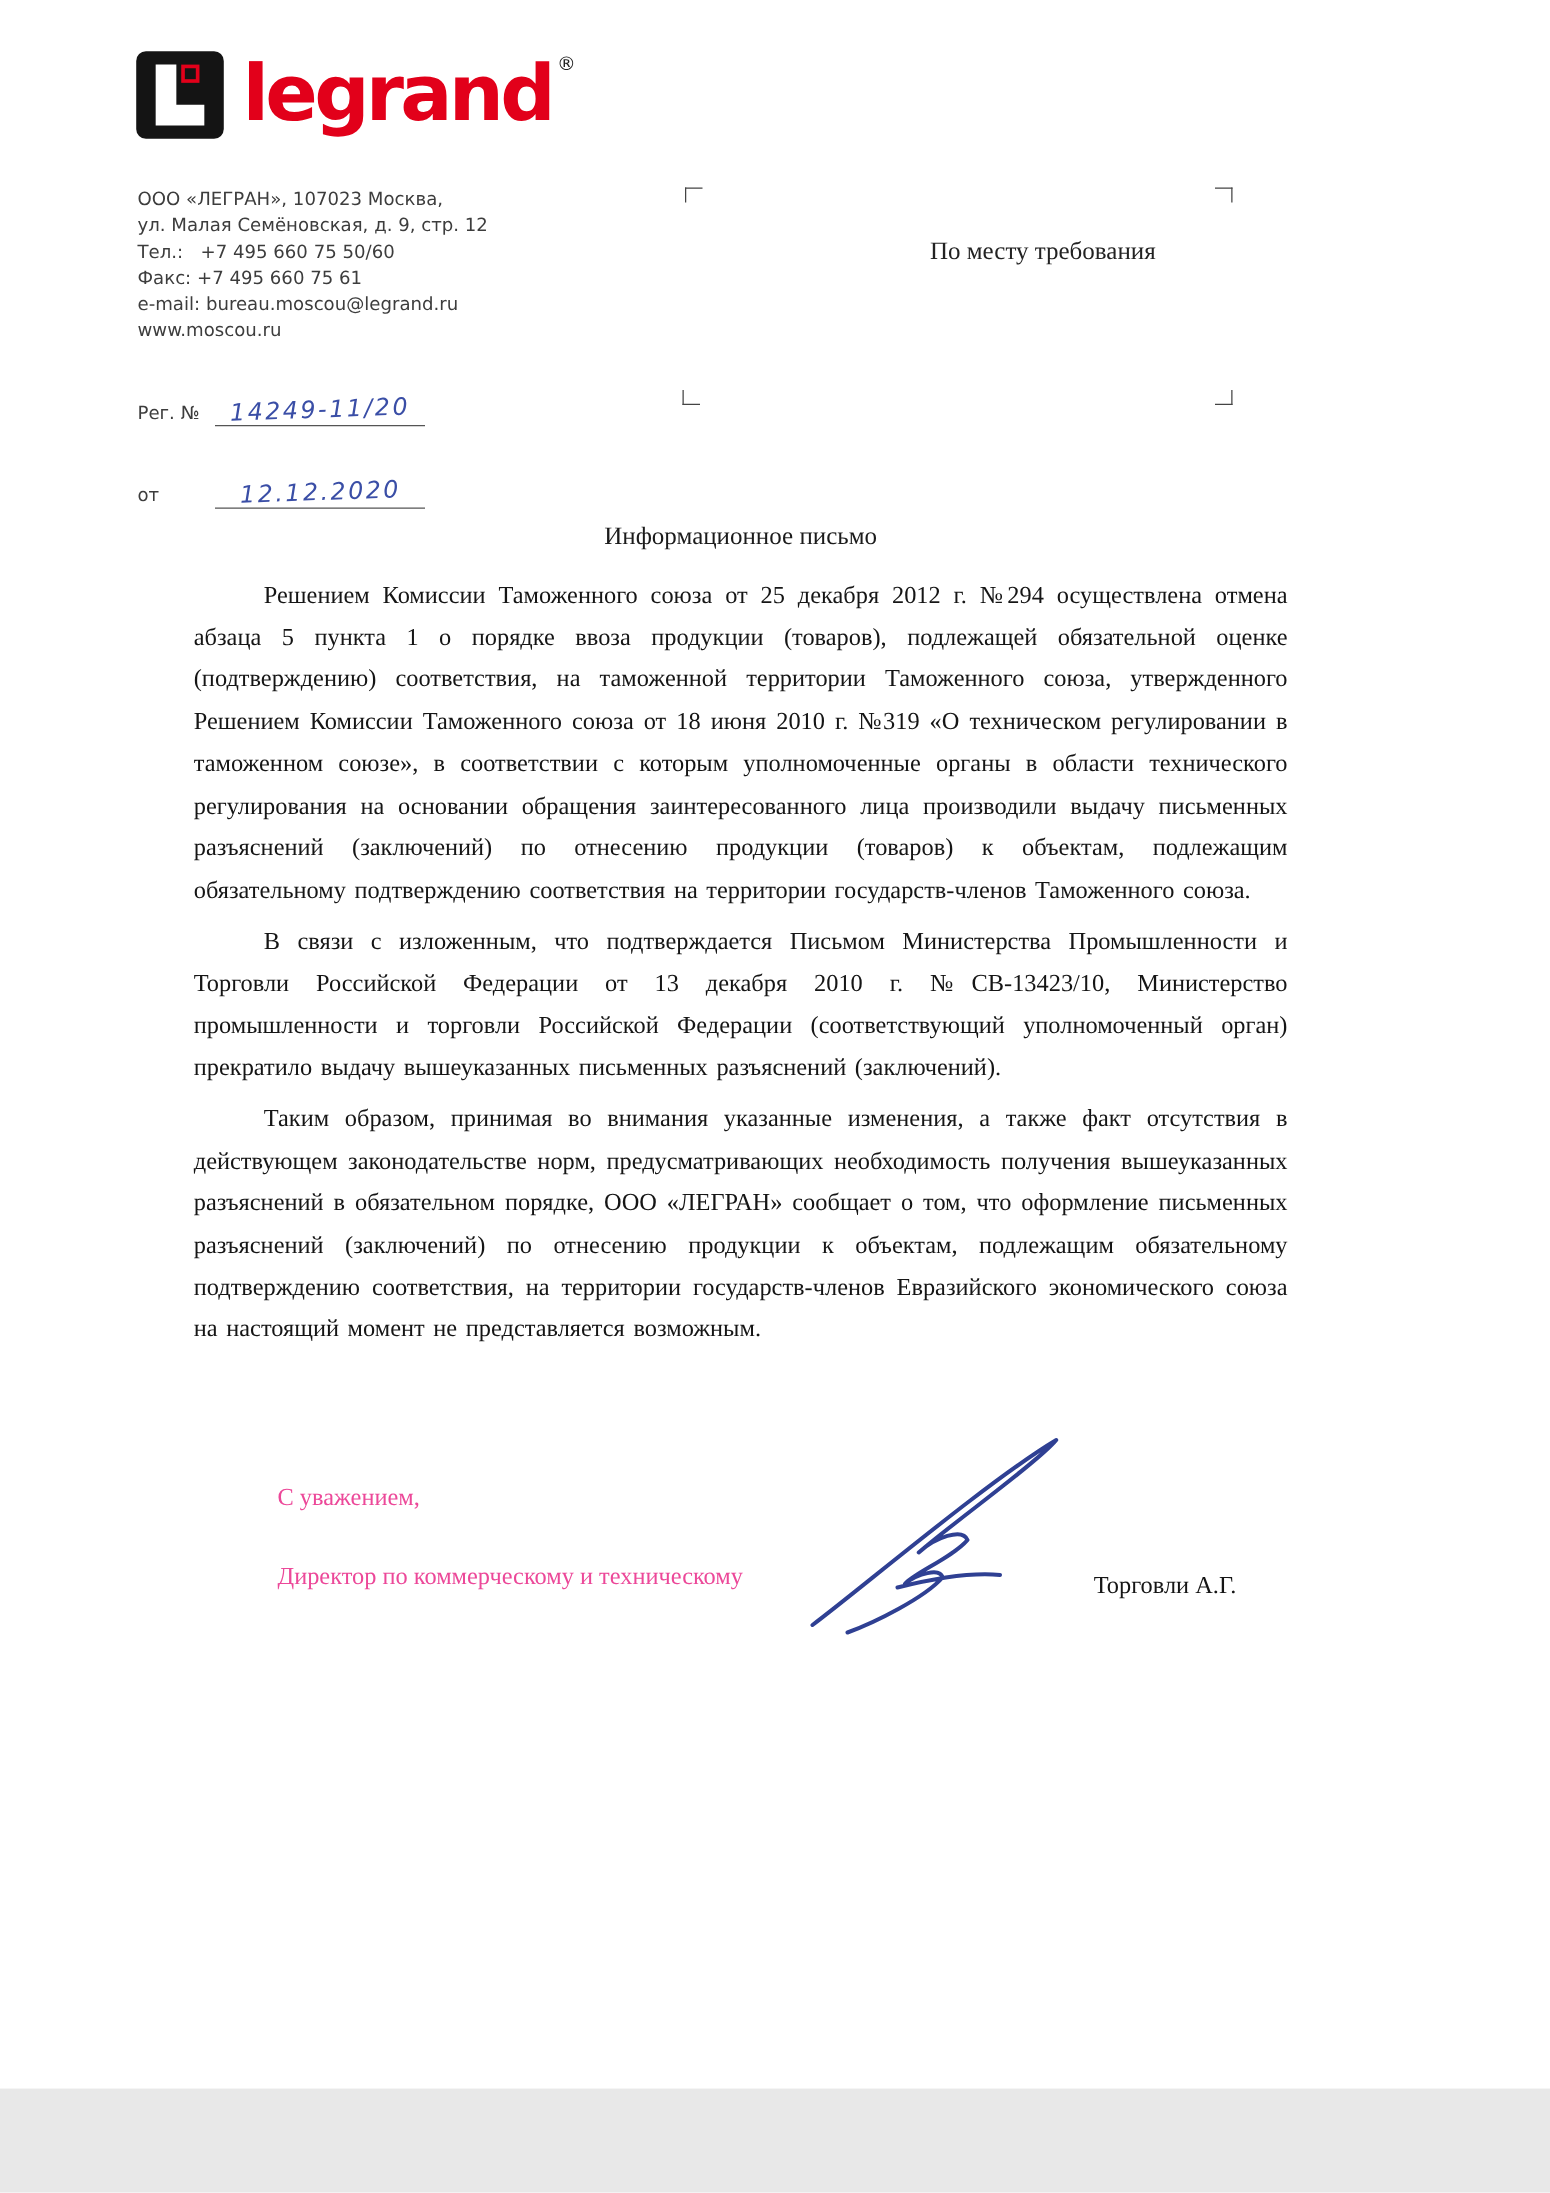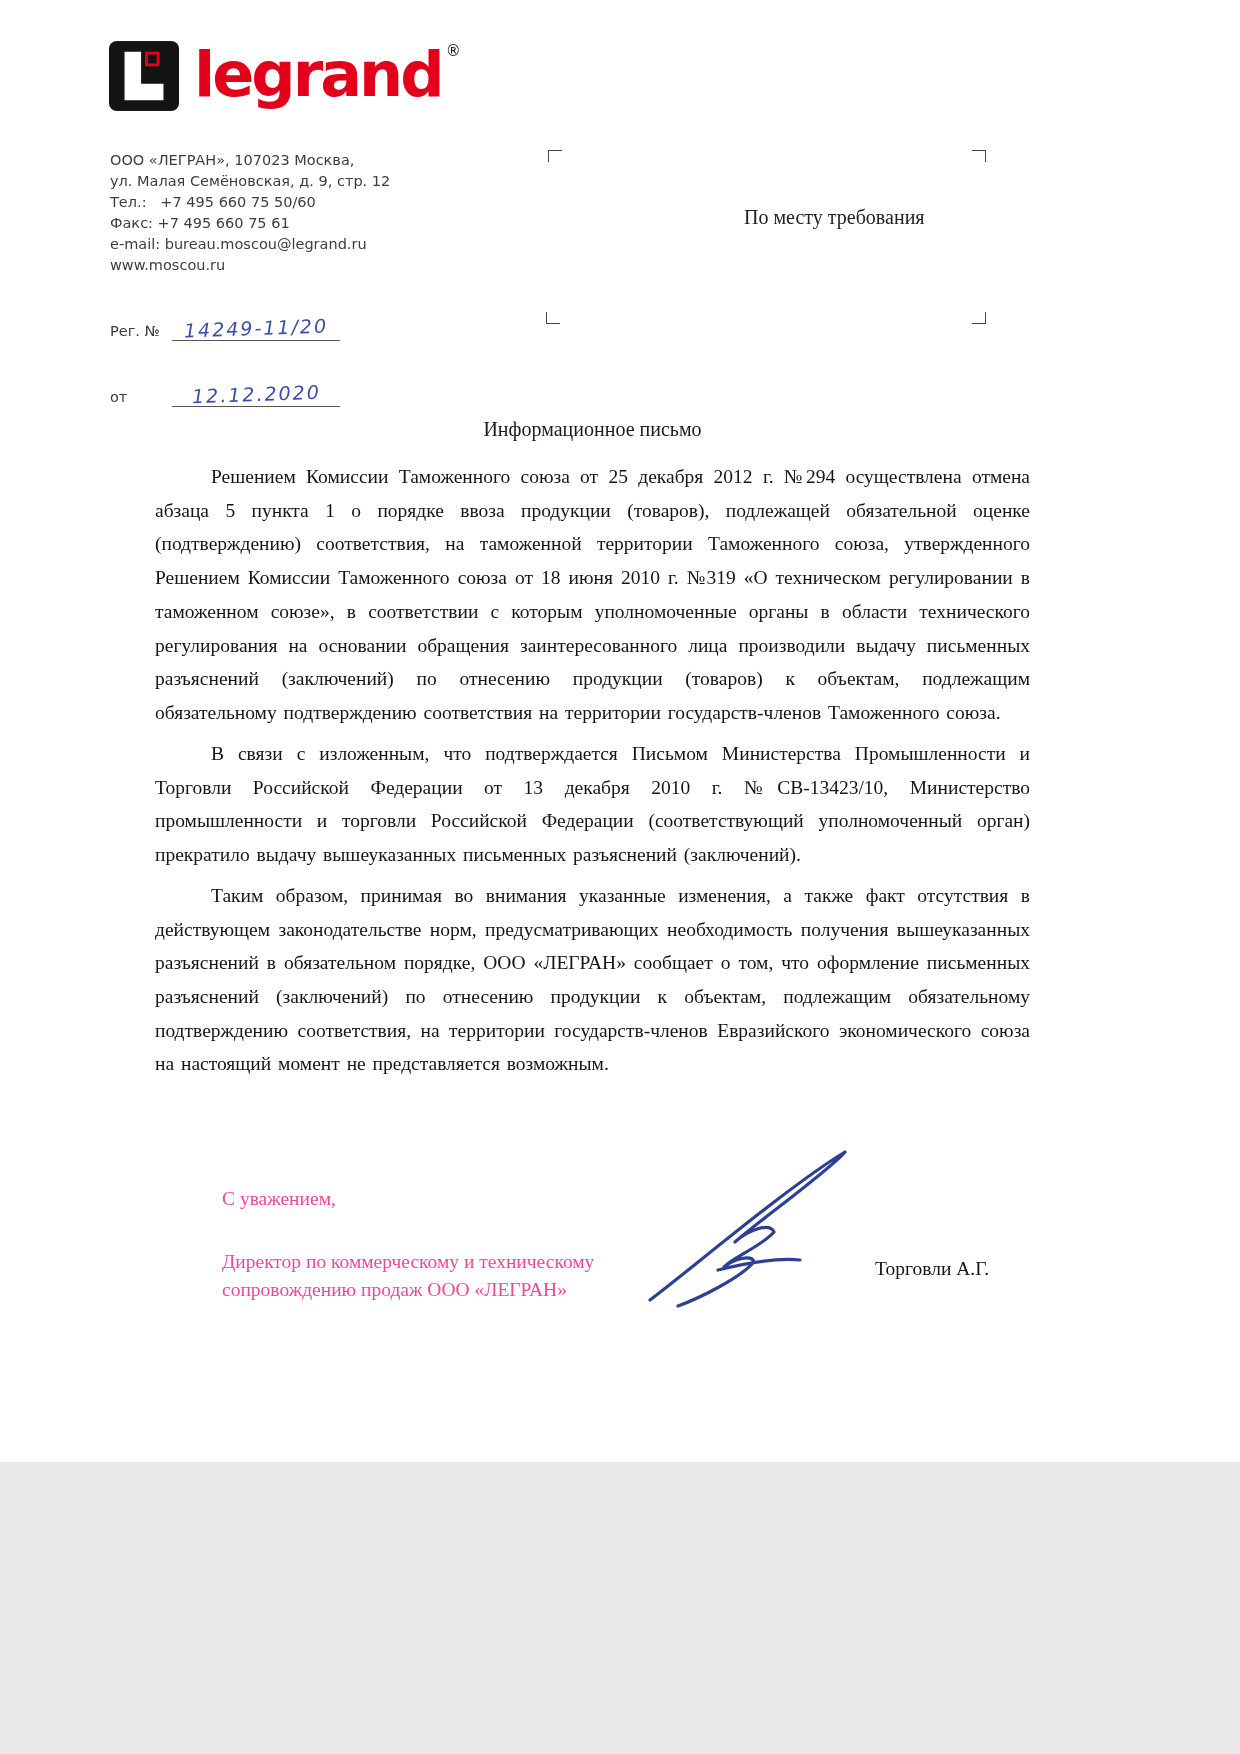--- a/index.html
+++ b/index.html
@@ -1,19 +1,19 @@
 <!DOCTYPE html>
 <html><head>
 <meta charset="utf-8">
 <style>
   * { margin:0; padding:0; box-sizing:border-box; }
   html,body { background:#e8e8e8; }
   .page {
     position:relative;
-    width:1240px; height:1462px;
+    width:1240px; height:1671px;
     margin:0 auto;
     background:#ffffff;
     font-family:"Liberation Serif", serif;
     color:#1b1b1b;
     overflow:hidden;
   }
 
   
   .logo { position:absolute; left:108px; top:40px; display:flex; align-items:flex-start; }
   .logo-mark { width:72px; height:72px; flex:0 0 auto; }
@@ -42,21 +42,20 @@
     line-height:1.45;
     color:#3d3d3d;
   }
   .company-info div { white-space:pre; }
 
   
   .recipient {
     position:absolute; left:744px; top:190px;
     font-size:20px;
     color:#222;
-    margin-top:16px;
   }
   .corner { position:absolute; width:14px; height:12px; }
   .corner.tl { left:548px; top:150px; border-top:1.5px solid #444; border-left:1.5px solid #444; }
   .corner.tr { left:972px; top:150px; border-top:1.5px solid #444; border-right:1.5px solid #444; }
   .corner.bl { left:546px; top:312px; border-bottom:1.5px solid #444; border-left:1.5px solid #444; }
   .corner.br { left:972px; top:312px; border-bottom:1.5px solid #444; border-right:1.5px solid #444; }
 
   
   .reg-block {
     position:absolute; left:110px; top:283px;
@@ -174,21 +173,20 @@
   <div class="letter-body">
     <h1 class="letter-title">Информационное письмо</h1>
     <p class="letter-paragraph">Решением Комиссии Таможенного союза от 25 декабря 2012 г. №294 осуществлена отмена абзаца 5 пункта 1 о порядке ввоза продукции (товаров), подлежащей обязательной оценке (подтверждению) соответствия, на таможенной территории Таможенного союза, утвержденного Решением Комиссии Таможенного союза от 18 июня 2010 г. №319 «О техническом регулировании в таможенном союзе», в соответствии с которым уполномоченные органы в области технического регулирования на основании обращения заинтересованного лица производили выдачу письменных разъяснений (заключений) по отнесению продукции (товаров) к объектам, подлежащим обязательному подтверждению соответствия на территории государств-членов Таможенного союза.</p>
     <p class="letter-paragraph">В связи с изложенным, что подтверждается Письмом Министерства Промышленности и Торговли Российской Федерации от 13 декабря 2010 г. №СВ-13423/10, Министерство промышленности и торговли Российской Федерации (соответствующий уполномоченный орган) прекратило выдачу вышеуказанных письменных разъяснений (заключений).</p>
     <p class="letter-paragraph">Таким образом, принимая во внимания указанные изменения, а также факт отсутствия в действующем законодательстве норм, предусматривающих необходимость получения вышеуказанных разъяснений в обязательном порядке, ООО «ЛЕГРАН» сообщает о том, что оформление письменных разъяснений (заключений) по отнесению продукции к объектам, подлежащим обязательному подтверждению соответствия, на территории государств-членов Евразийского экономического союза на настоящий момент не представляется возможным.</p>
   </div>
 
   <div class="closing-block">
     <div class="closing-salutation">С уважением,</div>
     <div class="signer-title">Директор по коммерческому и техническому</div>
-    <div class="signer-title">сопровождению продаж ООО «ЛЕГРАН»</div>
   </div>
 
   <div class="signature">
     <svg width="250" height="180" viewBox="0 0 250 180" aria-hidden="true">
       <path d="M20 160 C 60 130, 160 45, 215 12
                C 200 30, 130 80, 105 102
                C 118 90, 140 82, 144 92
                C 132 106, 102 118, 94 127
                C 104 119, 122 114, 124 122
                C 110 138, 70 158, 48 166

